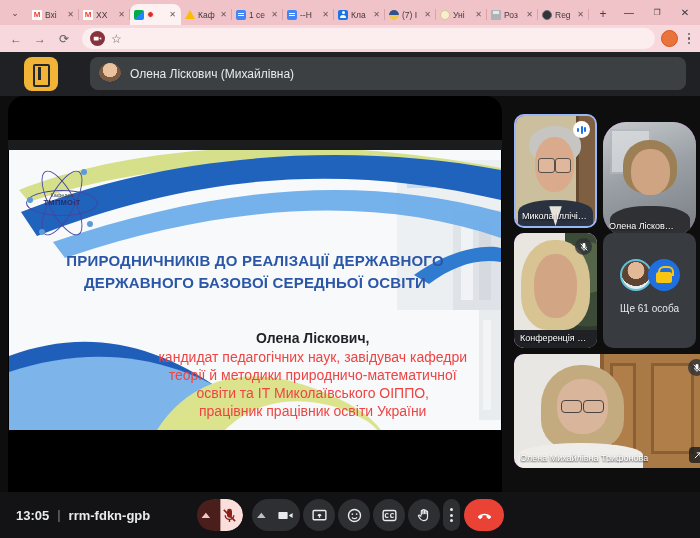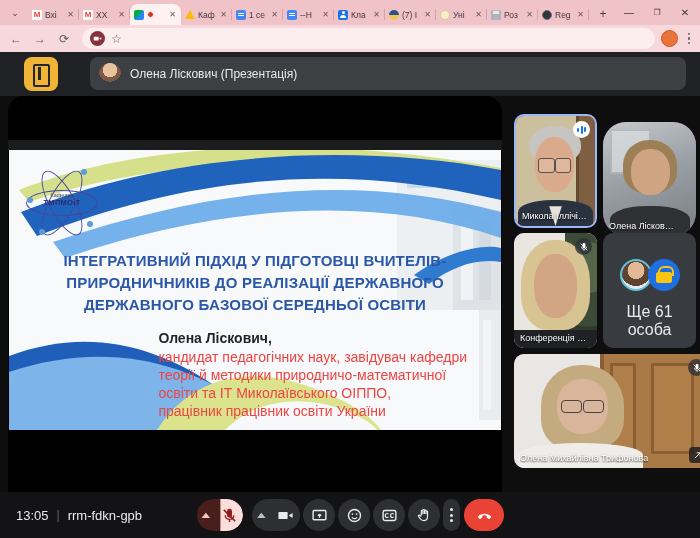--- a/index.html
+++ b/index.html
@@ -53,21 +53,21 @@
   .banner-pill { position:absolute; left:90px; right:14px; top:5px; height:33px; background:#3c4043; border-radius:8px; display:flex; align-items:center; gap:9px; padding:0 9px; }
   .banner-avatar { width:22px; height:22px; border-radius:50%; background:radial-gradient(circle at 50% 32%, #e9c39f 0 38%, #7a5a43 39% 62%, #3a3f46 63%); flex:none; }
   .banner-name { color:#e8eaed; font-size:12px; }
 
   
   .stage { position:absolute; left:8px; top:96px; width:494px; height:452px; background:#000; border-radius:16px; overflow:hidden; }
   .stage-strip { position:absolute; left:0; right:0; top:44px; height:10px; background:#1b1c1e; }
   .slide { position:absolute; left:1px; top:54px; width:492px; height:280px; background:#f8f9fa; overflow:hidden; }
   .slide svg.decor { position:absolute; inset:0; }
   .slide-title { position:absolute; left:12px; right:12px; top:100px; text-align:center; color:#2b57a8; font-weight:bold; font-size:15px; line-height:22px; letter-spacing:.2px; }
-  .author-block { position:absolute; right:34px; top:178px; text-align:left; }
+  .author-block { position:absolute; right:34px; top:178px; text-align:center; }
   .author-name { font-size:14px; font-weight:bold; color:#1f2328; line-height:20px; }
   .author-line { font-size:14px; color:#ef4444; line-height:18px; }
 
   .atom-logo { position:absolute; left:14px; top:13px; width:78px; height:80px; }
   .orbit { position:absolute; left:3px; top:27px; width:72px; height:26px; border:1.6px solid #4646a0; border-radius:50%; }
   .orbit.o2 { transform:rotate(62deg); }
   .orbit.o3 { transform:rotate(-62deg); }
   .atom-center { position:absolute; left:0; right:0; top:29px; text-align:center; }
   .atom-top { font-size:5.5px; color:#444; }
   .atom-main { font-size:7.5px; font-weight:bold; color:#2b2b6b; letter-spacing:.3px; }
@@ -115,37 +115,37 @@
   .t3 .hair { left:8%; top:6%; width:84%; height:78%; border-radius:46% 46% 38% 38%; background:#d8c493; }
   .t3 .face { left:24%; top:18%; width:52%; height:56%; border-radius:46%; background:#d2a585; }
   .t3 .body { left:0; bottom:0; width:100%; height:16%; background:#1f2125; }
 
   
   .t4 .avs { position:absolute; left:0; right:0; top:26px; display:flex; justify-content:center; }
   .av-photo { width:32px; height:32px; border-radius:50%; border:2px solid #63c3da; background:radial-gradient(circle at 50% 34%, #e3b896 0 36%, #5d4432 37% 66%, #e8ecef 67%); }
   .av-lock { width:32px; height:32px; border-radius:50%; background:#1f6fe0; margin-left:-4px; position:relative; }
   .av-lock::before { content:""; position:absolute; left:10px; top:7px; width:12px; height:8px; border:2.5px solid #f9c513; border-bottom:none; border-radius:6px 6px 0 0; }
   .av-lock::after { content:""; position:absolute; left:8px; top:13px; width:16px; height:11px; background:#f9c513; border-radius:2.5px; }
-  .t4 .more-label { position:absolute; left:0; right:0; top:70px; text-align:center; color:#e8eaed; font-size:16px; }
+  .t4 .more-label { position:absolute; left:0; right:0; top:70px; text-align:center; color:#e8eaed; font-size:10px; }
 
   
   .t5 .wall { inset:0; background:#e9e7e3; }
   .t5 .door { right:0; top:0; bottom:0; width:56%; background:#a97a46; border-left:4px solid #8a5f33; }
   .t5 .panel { border:3px solid #8a5f33; background:#b07f49; }
   .t5 .p1 { right:38%; top:8%; width:13%; height:80%; }
   .t5 .p2 { right:8%; top:8%; width:22%; height:80%; }
   .t5 .hair { left:14%; top:10%; width:42%; height:74%; border-radius:48% 48% 36% 36%; background:#c4ab7f; }
   .t5 .face { left:22%; top:22%; width:26%; height:48%; border-radius:46%; background:#d9b59c; }
   .t5 .specs5 { left:24%; top:40%; width:22%; height:10%; }
   .t5 .specs5::before,.t5 .specs5::after { content:""; position:absolute; top:0; width:44%; height:100%; border:1.5px solid #4a4340; border-radius:4px; }
   .t5 .specs5::before { left:0; } .t5 .specs5::after { right:0; }
   .t5 .body { left:2%; bottom:0; width:64%; height:22%; background:#efedea; border-radius:48% 48% 0 0; }
 
   
-  .toolbar { position:absolute; left:0; right:0; bottom:0; height:46px; background:#131315; }
+  .toolbar { position:absolute; left:0; right:0; bottom:0; height:46px; background:#131315;font-weight:bold; }
   .meet-meta { position:absolute; left:16px; top:0; height:46px; display:flex; align-items:center; font-size:13px; color:#e8eaed; gap:8px; }
   .meta-sep { color:#5f6368; font-size:12px; }
   .ctl { position:absolute; top:7px; height:32px; border-radius:16px; background:#2d2f33; display:flex; align-items:center; justify-content:center; color:#e8eaed; }
   .ctl svg { width:17px; height:17px; }
   .split { padding:0; overflow:hidden; }
   .seg { height:100%; display:flex; align-items:center; justify-content:center; }
   .chev { font-size:9px; line-height:1; transform:scaleX(1.6); }
   .mic-pill { left:197px; width:46px; background:none; }
   .mic-pill .seg1 { width:18px; background:#4a1f1b; color:#f4c7c3; border-radius:16px 0 0 16px; }
   .mic-pill .seg2 { width:28px; background:#f9dedc; color:#8c1d18; border-radius:0 16px 16px 0; }
@@ -250,21 +250,21 @@
       <i></i>
       <i></i>
       <i></i>
     </span>
 </div>
 
 <div class="topstrip">
   <div class="present-logo"></div>
   <div class="banner-pill">
     <span class="banner-avatar"></span>
-    <span class="banner-name">Олена Ліскович (Презентація)</span>
+    <span class="banner-name">Олена Ліскович (Михайлівна)</span>
   </div>
 </div>
 
 <div class="stage">
   <div class="stage-strip"></div>
   <div class="slide">
     <svg class="decor" viewBox="0 0 492 280">
 
       <g opacity="0.45">
         <rect x="388" y="10" width="104" height="150" fill="#dfe4e9"></rect>
@@ -296,21 +296,20 @@
       <span class="edot" style="left:58px;top:6px;"></span>
       <span class="edot" style="left:64px;top:58px;"></span>
       <span class="edot" style="left:16px;top:66px;"></span>
       <div class="atom-center">
         <div class="atom-top">Кафедра</div>
         <div class="atom-main">ТМПМОіТ</div>
       </div>
     </div>
 
     <div class="slide-title">
-      <div>ІНТЕГРАТИВНИЙ ПІДХІД У ПІДГОТОВЦІ ВЧИТЕЛІВ-</div>
       <div>ПРИРОДНИЧНИКІВ ДО РЕАЛІЗАЦІЇ ДЕРЖАВНОГО</div>
       <div>ДЕРЖАВНОГО БАЗОВОЇ СЕРЕДНЬОЇ ОСВІТИ</div>
     </div>
 
     <div class="author-block">
       <div class="author-name">Олена Ліскович,</div>
       <div class="author-line">кандидат педагогічних наук, завідувач кафедри</div>
       <div class="author-line">теорії й методики природничо-математичної</div>
       <div class="author-line">освіти та ІТ Миколаївського ОІППО,</div>
       <div class="author-line">працівник працівник освіти України</div>

